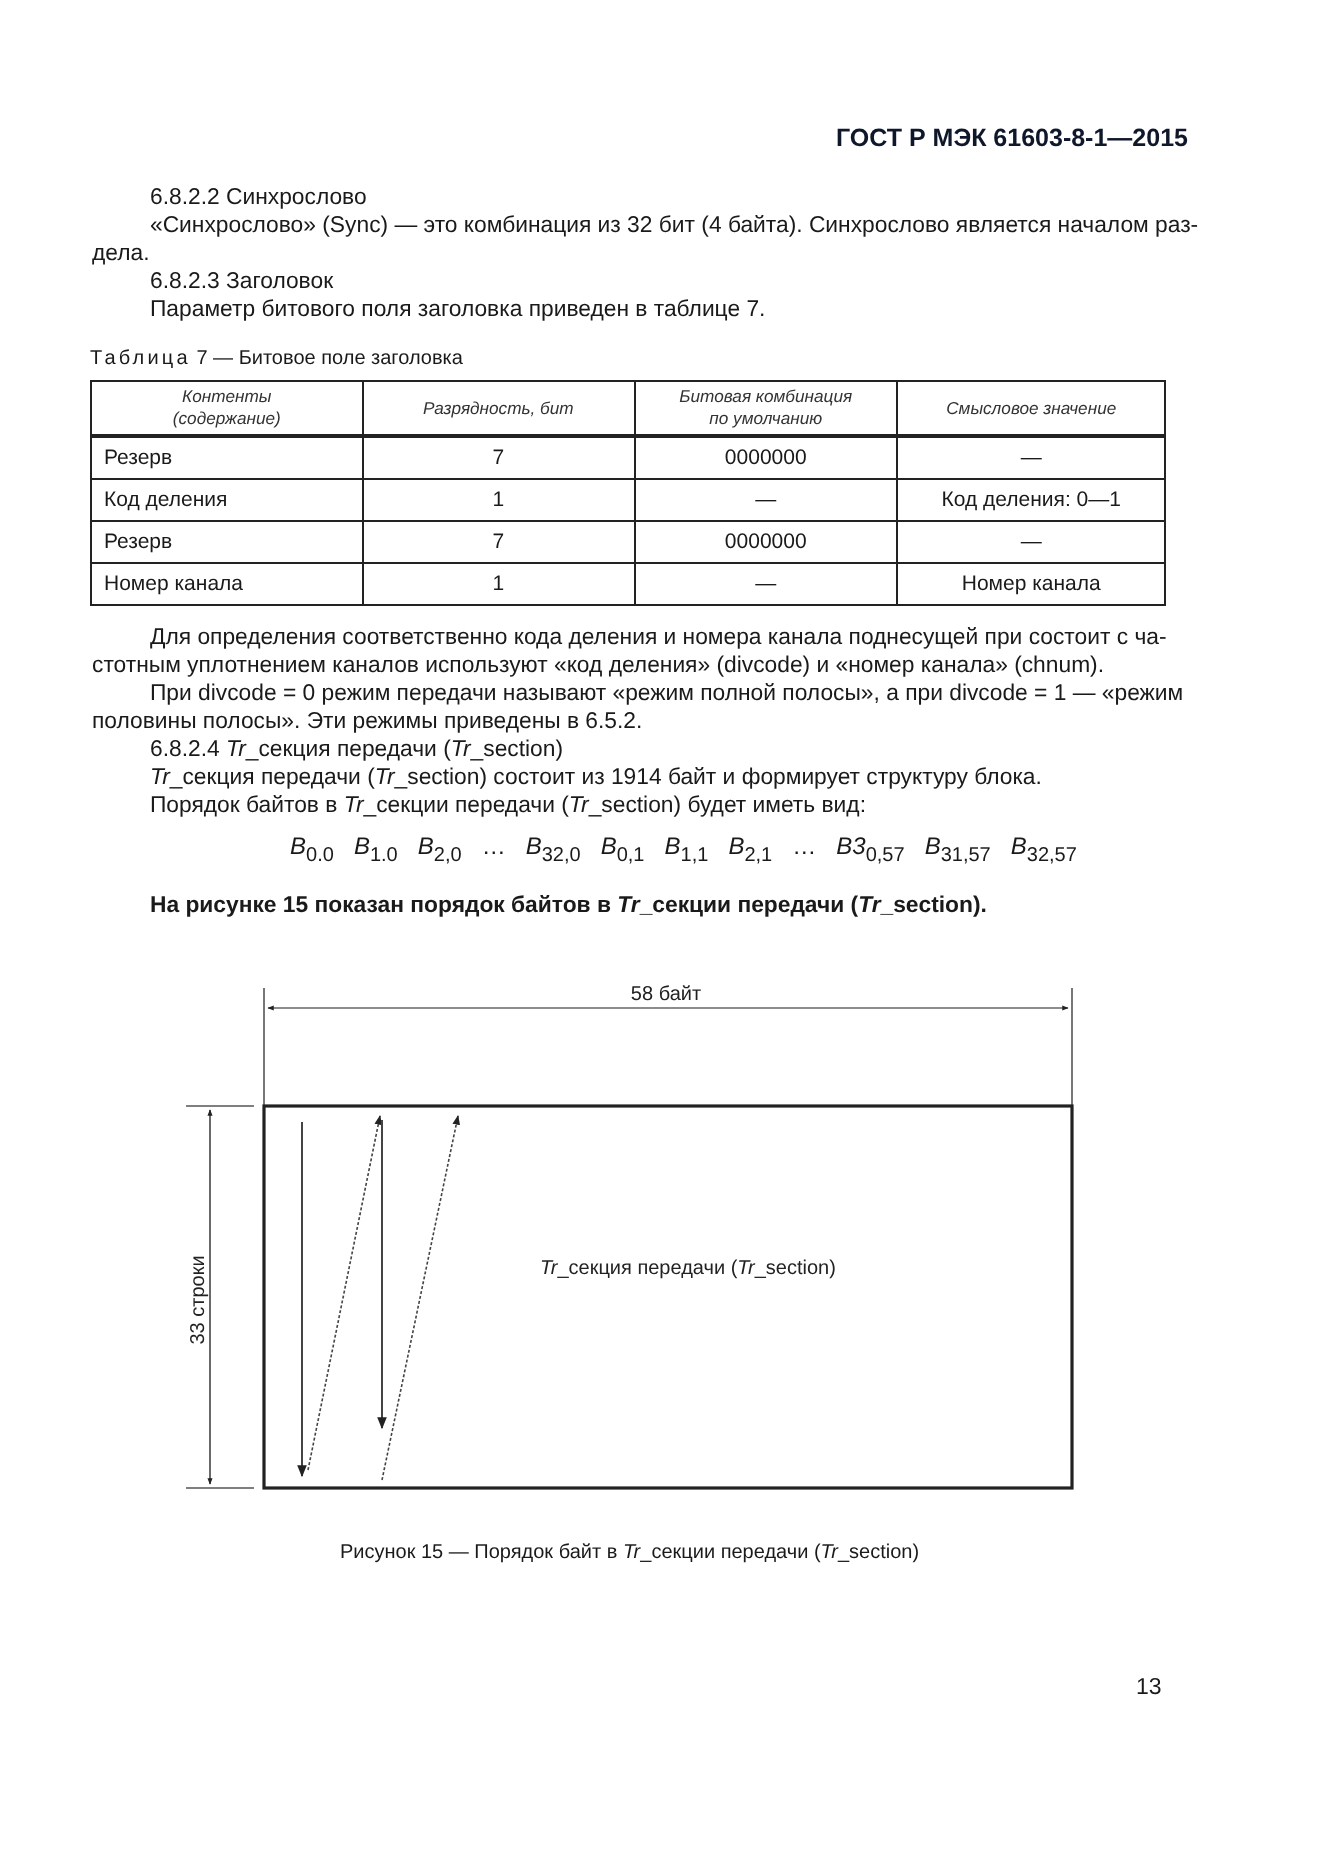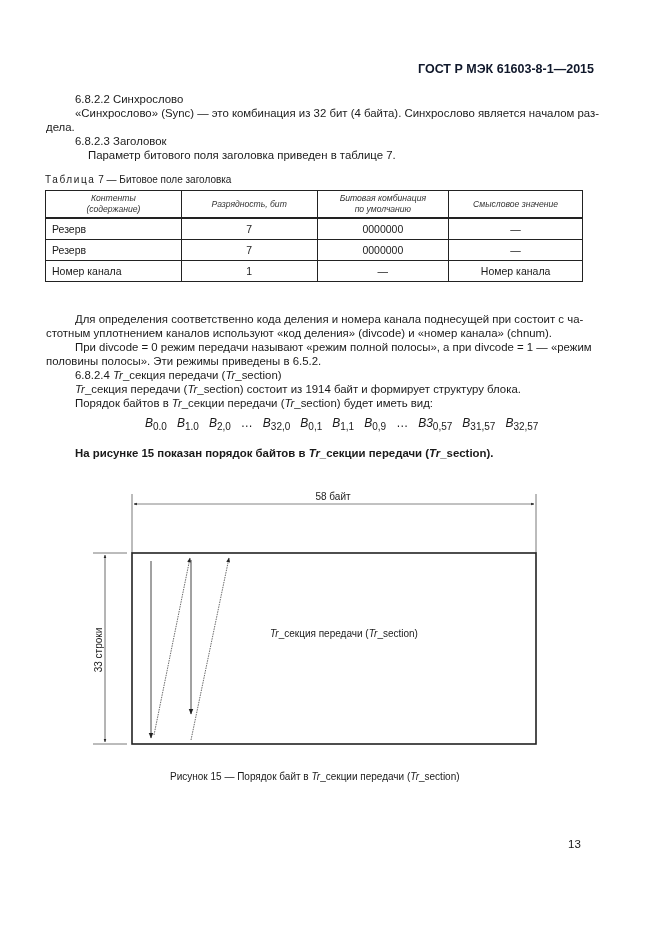--- a/index.html
+++ b/index.html
@@ -26,21 +26,21 @@
 <body>
 
 <div>
 
   <div class="abs hdr" style="left:418px; top:62px;">ГОСТ Р МЭК 61603-8-1—2015</div>
 
   <div class="abs p" style="left:75px; top:92px;">6.8.2.2 Синхрослово</div>
   <div class="abs p" style="left:75px; top:106px;">«Синхрослово» (Sync) — это комбинация из 32 бит (4 байта). Синхрослово является началом раз-</div>
   <div class="abs p" style="left:46px; top:120px;">дела.</div>
   <div class="abs p" style="left:75px; top:134px;">6.8.2.3 Заголовок</div>
-  <div class="abs p" style="left:88px; top:148px;">Параметр битового поля заголовка приведен в таблице 7.</div>
+  <div class="abs p" style="left:75px; top:148px;">Параметр битового поля заголовка приведен в таблице 7.</div>
 
   <div class="abs cap" style="left:45px; top:174px;"><span class="spaced">Таблица</span><span> 7 — Битовое поле заголовка</span></div>
 
   <table class="t7">
     <colgroup>
         <col style="width:136px">
         <col style="width:136px">
         <col style="width:132px">
         <col style="width:134px">
       </colgroup>
@@ -51,20 +51,26 @@
         <th><span>Битовая комбинация</span><br><span>по умолчанию</span></th>
         <th><span>Смысловое значение</span></th>
       </tr>
     </thead>
     <tbody>
       <tr>
         <td>Резерв</td>
         <td class="c">7</td>
         <td class="c">0000000</td>
         <td class="c">—</td>
+      </tr>
+      <tr>
+        <td>Код деления</td>
+        <td class="c">1</td>
+        <td class="c">—</td>
+        <td class="c">Код деления: 0—1</td>
       </tr>
       <tr>
         <td>Резерв</td>
         <td class="c">7</td>
         <td class="c">0000000</td>
         <td class="c">—</td>
       </tr>
       <tr>
         <td>Номер канала</td>
         <td class="c">1</td>
@@ -84,21 +90,21 @@
   <div class="abs p" style="left:75px; top:396px;"><span>Порядок байтов в </span><span class="it">Tr</span><span>_секции передачи (</span><span class="it">Tr</span><span>_section) будет иметь вид:</span></div>
 
   <div class="abs formula" style="left:145px; top:416px;">
     <span class="it">B</span><sub>0.0</sub>&nbsp;&nbsp;
     <span class="it">B</span><sub>1.0</sub>&nbsp;&nbsp;
     <span class="it">B</span><sub>2,0</sub>&nbsp;&nbsp;
     <span>…</span>&nbsp;&nbsp;
     <span class="it">B</span><sub>32,0</sub>&nbsp;&nbsp;
     <span class="it">B</span><sub>0,1</sub>&nbsp;&nbsp;
     <span class="it">B</span><sub>1,1</sub>&nbsp;&nbsp;
-    <span class="it">B</span><sub>0,9</sub>&nbsp;&nbsp;
+    <span class="it">B</span><sub>2,1</sub>&nbsp;&nbsp;
     <span>…</span>&nbsp;&nbsp;
     <span class="it">B3</span><sub>0,57</sub>&nbsp;&nbsp;
     <span class="it">B</span><sub>31,57</sub>&nbsp;&nbsp;
     <span class="it">B</span><sub>32,57</sub>
   </div>
 
   <div class="abs p" style="left:75px; top:446px;font-weight:bold;"><span>На рисунке 15 показан порядок байтов в </span><span class="it">Tr</span><span>_секции передачи (</span><span class="it">Tr</span><span>_section).</span></div>
 
   <svg class="abs" style="left:0; top:0;" width="661" height="935">
     <defs>

